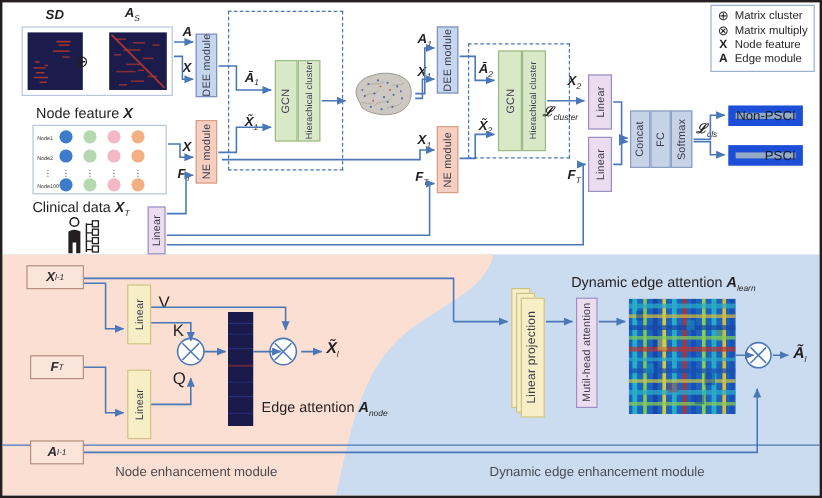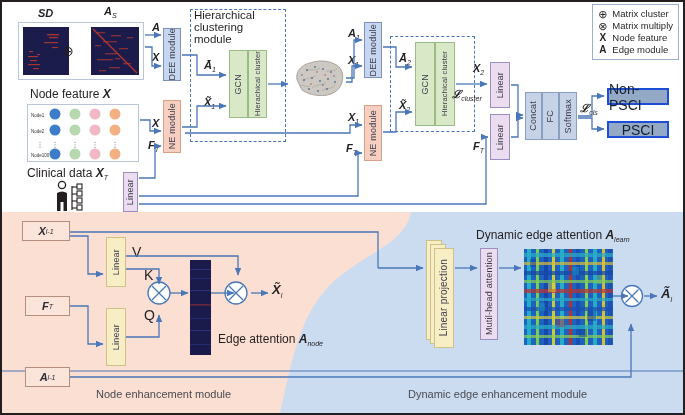--- a/index.html
+++ b/index.html
@@ -20,21 +20,21 @@
   .blue-mod{background:#c6d6ee;border-color:#7f8fc0;}
   .pink-mod{background:#f6cfc0;border-color:#d79f86;}
   .lav-mod{background:#ecdcef;border-color:#9a8fc2;}
   .green-mod{background:#d9e9c8;border-color:#9cba86;}
   .cream-mod{background:#f7eec6;border-color:#cfc185;}
   .steel-mod{background:#c6d3e6;border-color:#8a9ec2;}
 
   
   .hbox{position:absolute;box-sizing:border-box;display:flex;align-items:center;justify-content:center;
         font-size:10px;color:#2b2b35;border:1px solid #8a9ec2;}
-  .out-box{background:#93a9c6;border:2px solid #1d4ed8;color:#15202e;font-size:14px;}
+  .out-box{background:#93a9c6;border:6px solid #1d4ed8;color:#15202e;font-size:11px;justify-content:flex-end;}
   .tag-box{background:#fbe4da;border:1px solid #b58e7e;color:#2b2b35;font-size:11px;}
 
   
   .lbl{position:absolute;font-size:11px;color:#231f20;white-space:nowrap;line-height:1;}
   .lbl-i{font-style:italic;font-weight:bold;}
   .sub{font-size:7px;vertical-align:sub;font-style:italic;font-weight:normal;}
   .cal{font-style:italic;font-weight:bold;}
 
   
   .legend{position:absolute;right:6px;top:4px;background:#ffffff;border:1px solid #9bb0cf;
@@ -209,21 +209,20 @@
   </div>
 
   <div class="vbox blue-mod" style="left:163px;top:28px;width:18px;height:53px;">
     <span>DEE module</span>
   </div>
   <div class="vbox pink-mod" style="left:163px;top:100px;width:18px;height:53px;">
     <span>NE module</span>
   </div>
 
   <div class="abs" style="left:190px;top:9px;width:96px;height:133px;border:1.4px dashed #4a77b8;"></div>
-  <div class="lbl" style="left:194px;top:9px;font-size:11.5px;width:74px;white-space:normal;line-height:12px;">Hierarchical clustering module</div>
   <div class="lbl lbl-i" style="left:204px;top:60px;">
     <span>Ā</span><span class="sub">1</span>
   </div>
   <div class="lbl lbl-i" style="left:204px;top:97px;">
     <span>X̃</span><span class="sub">1</span>
   </div>
   <div class="vbox green-mod" style="left:229px;top:50px;width:19px;height:68px;">
     <span>GCN</span>
   </div>
   <div class="vbox green-mod" style="left:248px;top:50px;width:19px;height:68px;border-left:1px solid #9cba86;">

